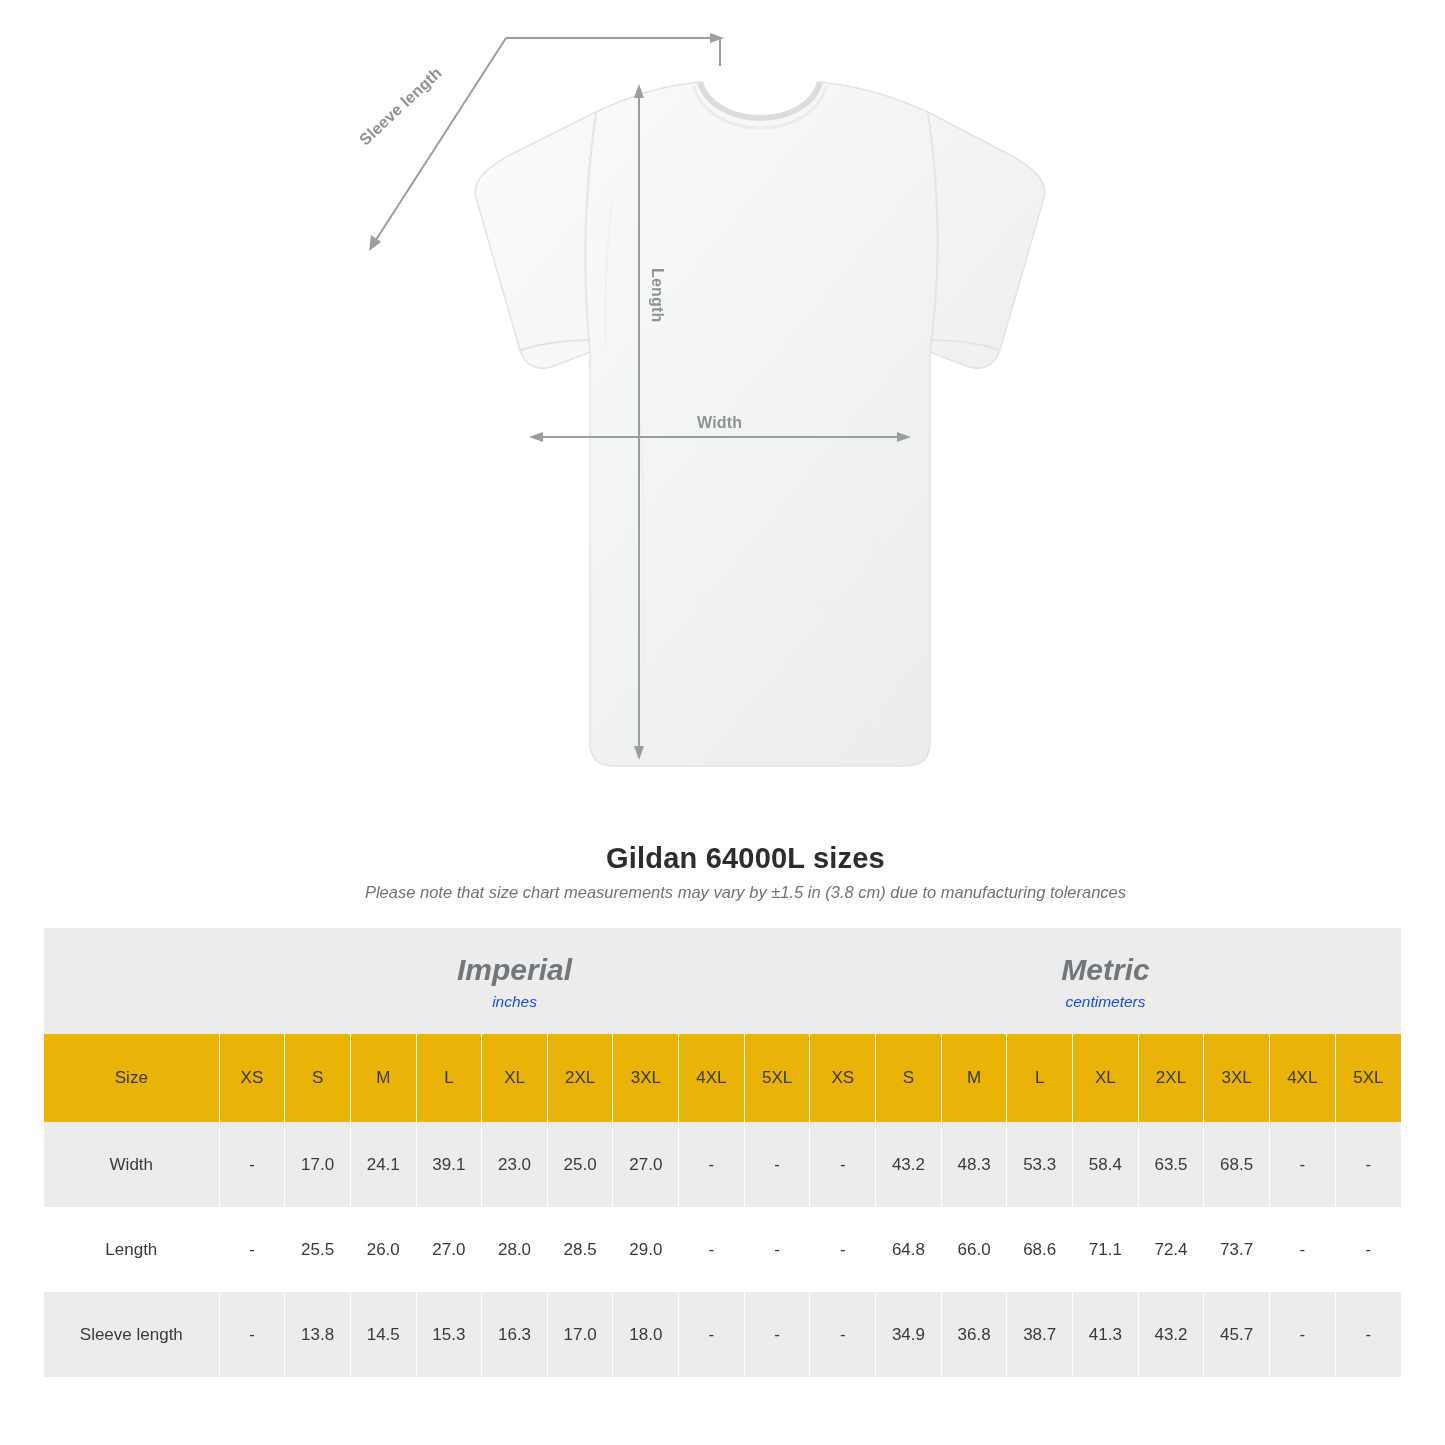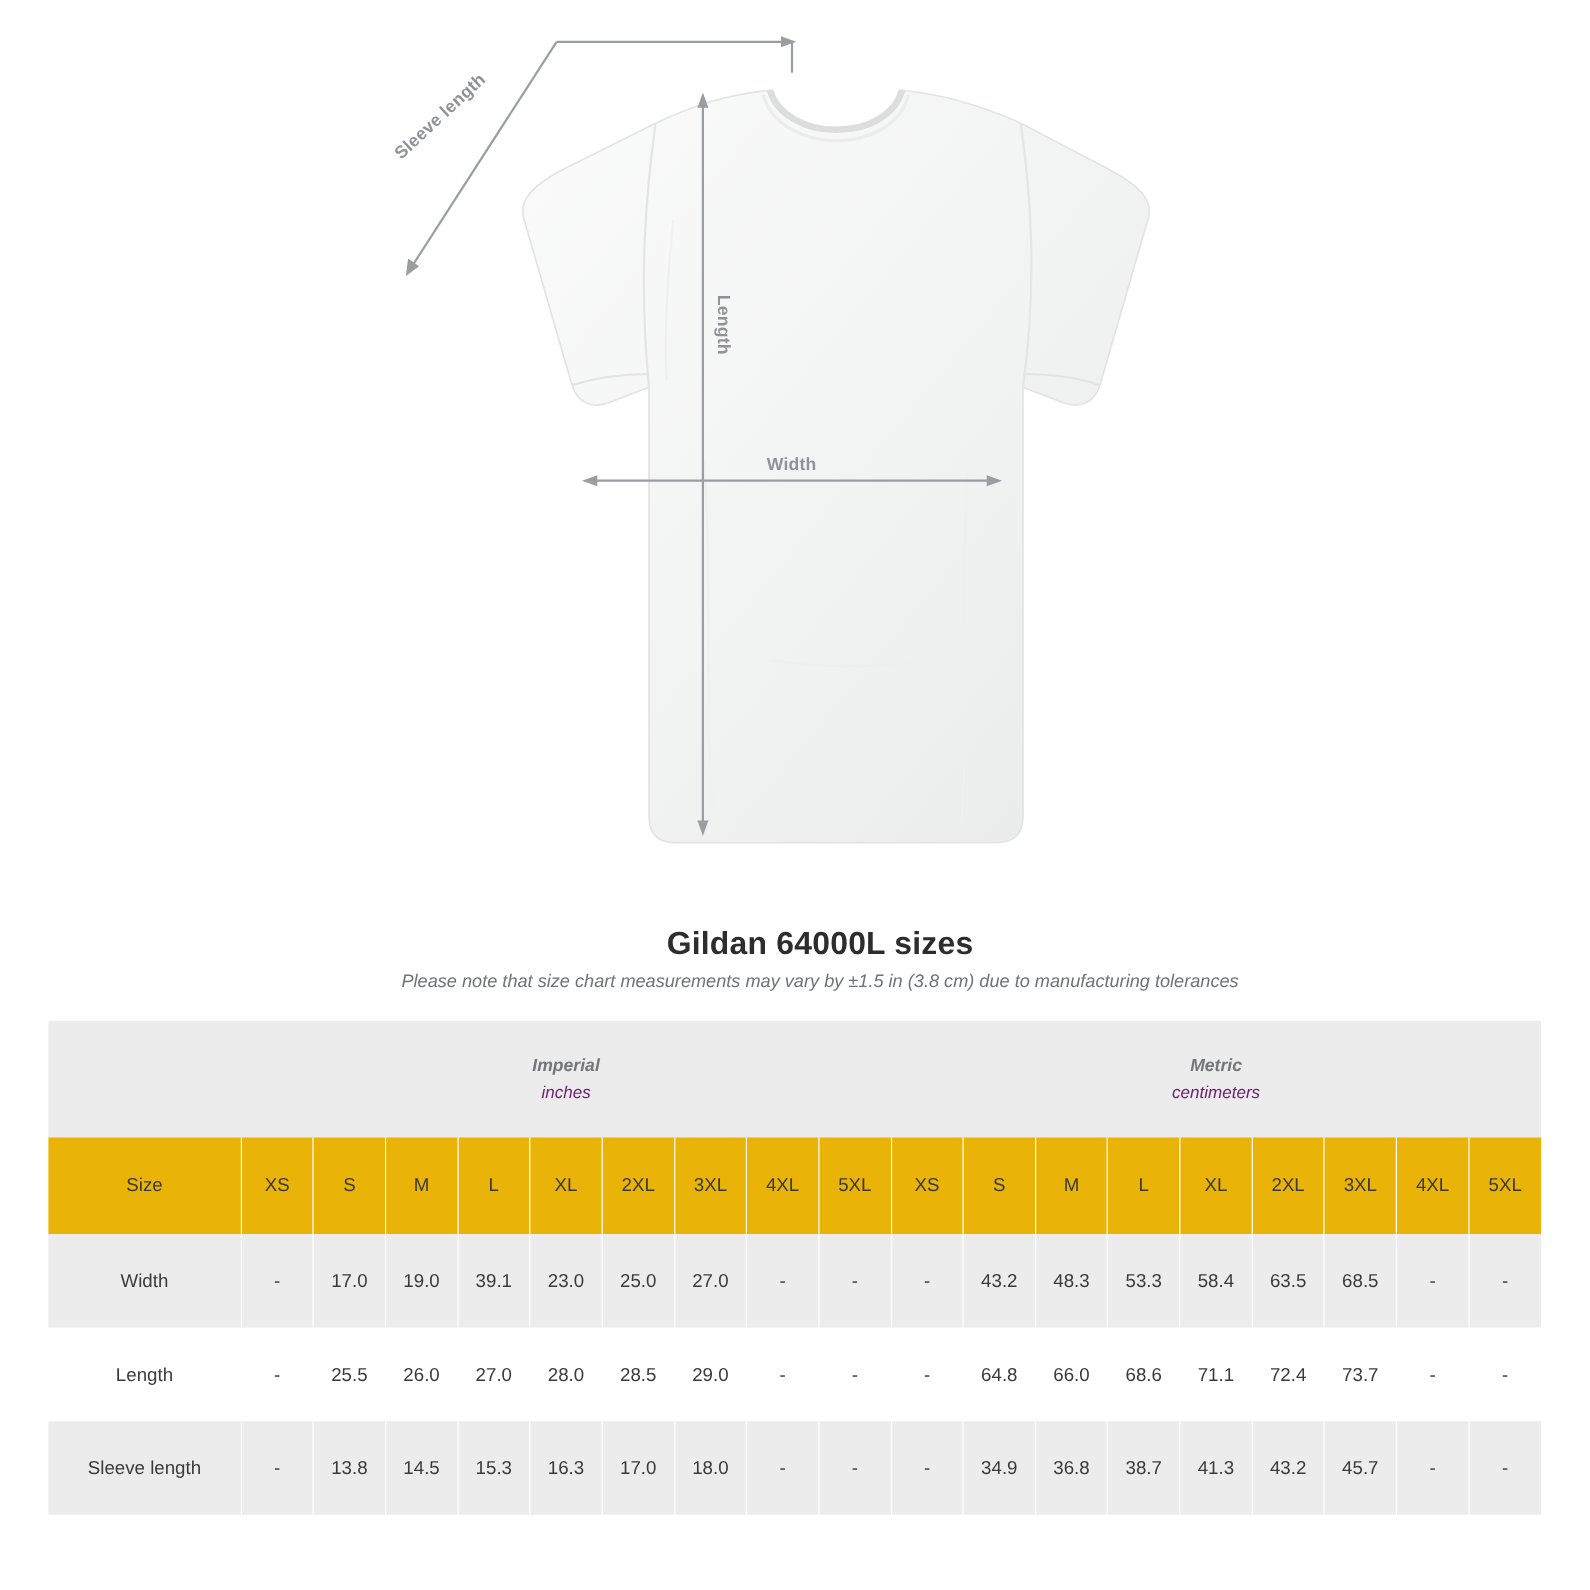--- a/index.html
+++ b/index.html
@@ -92,30 +92,30 @@
     font-size: 17px;
     color: #3a3a3a;
     font-weight: normal;
     border: none;
   }
   .unit-row td {
     height: 104px;
     background: #ececec;
   }
   .unit-title {
-    font-size: 16px;
+    font-size: 30px;
     font-style: italic;
     font-weight: bold;
     color: #72777b;
     line-height: 1.25;
   }
   .unit-sub {
     font-size: 15.5px;
     font-style: italic;
-    color: #701a75;
+    color: #1d4ed8;
     margin-top: 5px;
   }
   .head-row td {
     height: 86px;
     background: #eab308;
     font-weight: bold;
     font-size: 17px;
     color: #3a3a3a;
   }
   .body-row td {
@@ -284,21 +284,21 @@
         <td class="col-val">2XL</td>
         <td class="col-val">3XL</td>
         <td class="col-val">4XL</td>
         <td class="col-val">5XL</td>
       </tr>
 
       <tr class="body-row shade">
         <td class="col-label row-label">Width</td>
         <td class="col-val">-</td>
         <td class="col-val">17.0</td>
-        <td class="col-val">19.0</td>
+        <td class="col-val">24.1</td>
         <td class="col-val">39.1</td>
         <td class="col-val">23.0</td>
         <td class="col-val">25.0</td>
         <td class="col-val">27.0</td>
         <td class="col-val">-</td>
         <td class="col-val">-</td>
         <td class="col-val">-</td>
         <td class="col-val">43.2</td>
         <td class="col-val">48.3</td>
         <td class="col-val">53.3</td>

